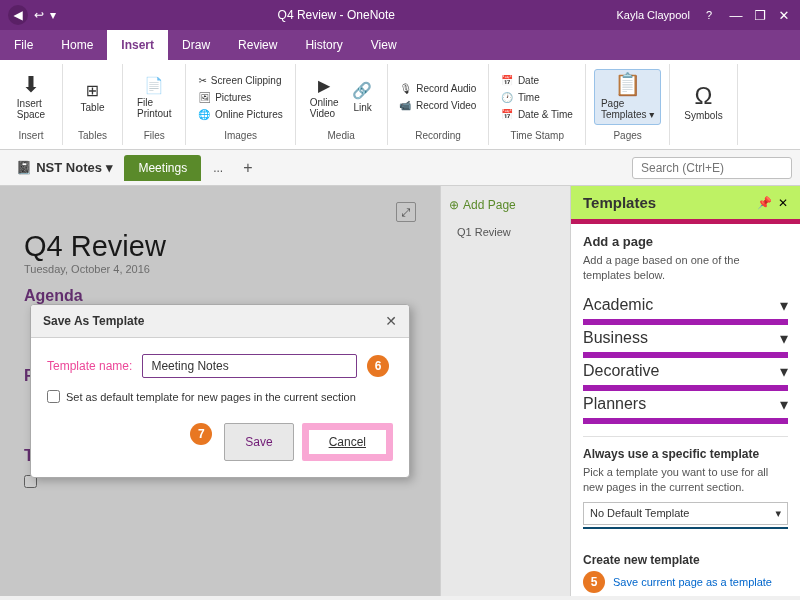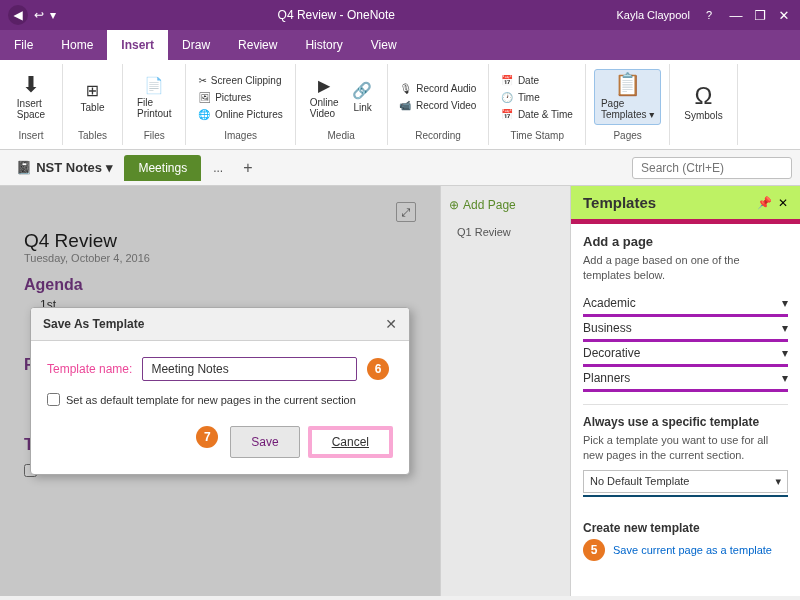--- a/index.html
+++ b/index.html
@@ -136,21 +136,21 @@
 
     
     .page-content {
       flex: 1;
       background: #f9f9f9;
       overflow: hidden;
       position: relative;
       padding: 16px 24px;
     }
     .page-header { margin-bottom: 8px; }
-    .page-title { font-size: 19px; font-weight: 300; color: #1e1e1e; }
+    .page-title { font-size: 29px; font-weight: 300; color: #1e1e1e; }
     .page-date { font-size: 11px; color: #888; }
     .page-section { margin-top: 12px; }
     .section-heading { font-size: 16px; color: #7b3a8a; font-weight: 600; margin-bottom: 4px; }
     .list-item { margin-left: 16px; font-size: 12px; color: #333; margin-bottom: 2px; }
     .bullet-item { margin-left: 24px; font-size: 12px; color: #333; margin-bottom: 2px; list-style: disc; }
 
     
     .page-list {
       width: 130px;
       background: #e8e8e8;
@@ -192,22 +192,22 @@
       justify-content: space-between;
       border-bottom: 5px solid #be185d;
     }
     .templates-title { font-size: 15px; font-weight: 600; color: #333; }
     .templates-controls { display: flex; gap: 6px; }
     .templates-body { padding: 10px 12px; flex: 1; overflow-y: auto; }
     .templates-section-title { font-size: 13px; font-weight: 600; color: #333; margin-bottom: 4px; }
     .templates-desc { font-size: 11px; color: #555; margin-bottom: 8px; line-height: 1.4; }
     .template-category {
       display: flex; align-items: center; justify-content: space-between;
-      padding: 4px 0; cursor: pointer; font-size: 12px; color: #333;
-      border-bottom: 3px solid #a21caf;
+      padding: 4px 0; cursor: pointer; font-size: 16px; color: #333;
+      border-bottom: 6px solid #a21caf;
     }
     .always-section { margin-top: 12px; border-top: 1px solid #e0e0e0; padding-top: 10px; }
     .always-title { font-size: 12px; font-weight: 600; color: #333; margin-bottom: 4px; }
     .always-desc { font-size: 11px; color: #555; margin-bottom: 6px; line-height: 1.4; }
     .template-dropdown {
       width: 100%; border: 1px solid #c0c0c0; padding: 4px 6px;
       font-size: 11px; color: #333; cursor: pointer;
       display: flex; align-items: center; justify-content: space-between;
     }
     .create-section { margin-top: 2px; border-top: 2px solid #0c4a6e; padding-top: 24px; }
@@ -255,21 +255,21 @@
     .dialog-checkbox-label { font-size: 11px; color: #333; }
     .dialog-footer { display: flex; justify-content: flex-end; gap: 8px; padding-top: 4px; }
     .dialog-btn {
       padding: 5px 20px; font-size: 12px; cursor: pointer;
       border-radius: 2px;
     }
     .dialog-btn.primary {
       background: #e8e8e8; border: 1px solid #aaa; color: #701a75;
     }
     .dialog-btn.secondary {
-      background: white; border: 4px solid #f9a8d4; color: #333; text-decoration: underline;
+      background: white; border: 7px solid #f9a8d4; color: #333; text-decoration: underline;
     }
 
     
     .step-badge {
       background: #e87722;
       color: white;
       border-radius: 50%;
       width: 22px; height: 22px;
       display: inline-flex;
       align-items: center;

